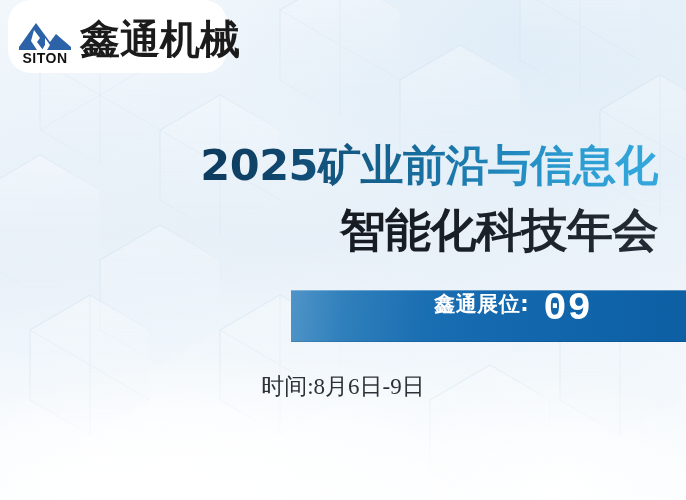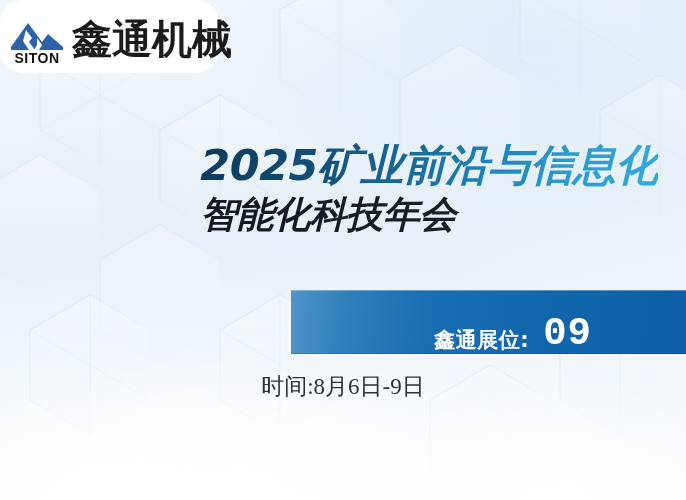--- a/index.html
+++ b/index.html
@@ -46,21 +46,21 @@
     position: absolute;
     left: 330px; right: -20px; bottom: -30px;
     height: 160px;
     background: radial-gradient(ellipse 60% 100% at 60% 80%, rgba(255,255,255,0.92) 0%, rgba(255,255,255,0.45) 45%, rgba(255,255,255,0.0) 78%);
     pointer-events: none;
   }
 
   
   #logo-block {
     position: absolute;
-    left: 0px;
+    left: 8px;
     top: 0px;
     width: 219px;
     height: 73px;
     background: #ffffff;
     display: flex;
     align-items: center;
     border-radius: 23px;
   }
   #logo-mark {
     position: absolute;
@@ -81,60 +81,59 @@
     color: #1b1b1b;
     line-height: 40px;
     white-space: nowrap;
   }
 
   
   #headline {
     position: absolute;
     right: 28px;
     top: 143px;
-    text-align: left;
-    font-style: italic;
+    text-align: right;
   }
   .hl-line {
     font-family: "DejaVu Sans", "Liberation Sans", sans-serif;
     font-weight: 700;
     white-space: nowrap;
     line-height: 1.06;
   }
   #hl1 {
     font-size: 43px;
     letter-spacing: -0.5px;
     background: linear-gradient(100deg, #0c3a5c 0%, #10456b 16%, #15628f 40%, #1f82b6 62%, #2b9bd0 80%, #34a9dd 100%);
     -webkit-background-clip: text;
     background-clip: text;
     color: transparent;
     -webkit-text-fill-color: transparent;
   }
   #hl2 {
-    font-size: 37px;
+    font-size: 46px;
     letter-spacing: -0.5px;
-    margin-top: 6px;
+    margin-top: 17px;
     background: linear-gradient(100deg, #14181d 0%, #181d24 45%, #1d242c 75%, #232b35 100%);
     -webkit-background-clip: text;
     background-clip: text;
     color: transparent;
     -webkit-text-fill-color: transparent;
   }
 
   
   #booth-banner {
     position: absolute;
     left: 291px;
     top: 290px;
     width: 395px;
-    height: 64px;
+    height: 52px;
     background: linear-gradient(95deg, #4f94c8 0%, #2f7fbb 14%, #1a6eb2 34%, #1267ad 58%, #0f63a9 80%, #0e5fa4 100%);
     box-shadow: inset 0 1px 0 rgba(255,255,255,0.30), inset 0 -1px 0 rgba(0,0,0,0.10);
     display: flex;
-    align-items: flex-end;
+    align-items: flex-start;
     justify-content: flex-end;
     padding-right: 94px;
     box-sizing: border-box;
   }
   #booth-label {
     font-family: "DejaVu Sans", "Liberation Sans", sans-serif;
     font-size: 21px;
     font-weight: 700;
     color: #ffffff;
     letter-spacing: 0.5px;

